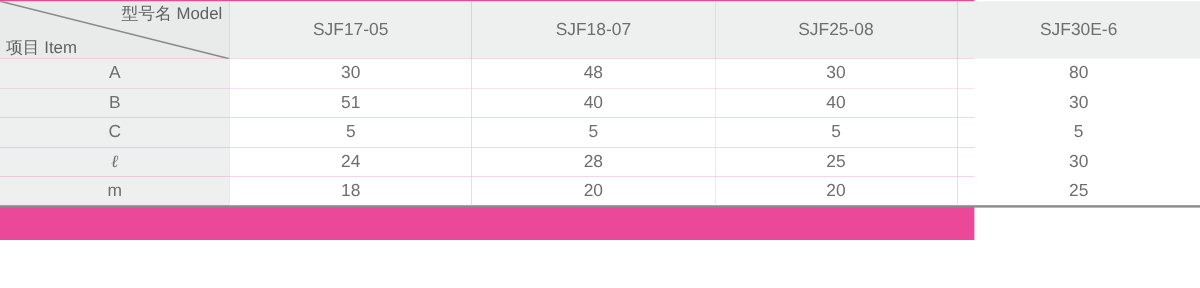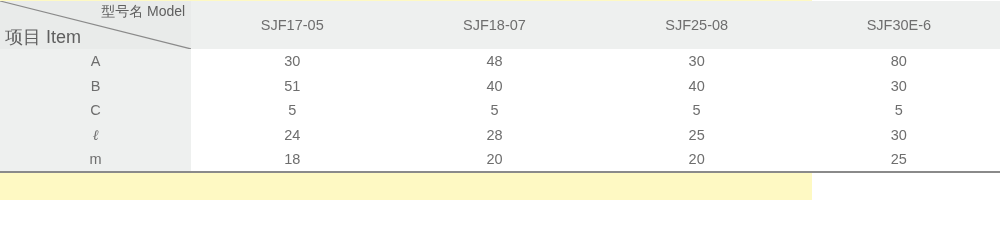--- a/index.html
+++ b/index.html
@@ -12,21 +12,21 @@
     width: 1000px;
     height: 200px;
     overflow: hidden;
     font-family: "Liberation Sans", "DejaVu Sans", sans-serif;
   }
 
   .spec-table-wrap {
     position: relative;
     width: 812px;
     height: 200px;
-    background: #fef9c3;
+    background: #ec4899;
   }
 
   table.spec-table {
     position: absolute;
     left: 0;
     top: 1px;
     width: 1000px;
     border-collapse: collapse;
     table-layout: fixed;
   }
@@ -74,21 +74,21 @@
     top: 3px;
     font-size: 14px;
     color: #5f5f5f;
     white-space: nowrap;
     z-index: 2;
   }
   th.corner-head .lbl-item {
     position: absolute;
     left: 5px;
     bottom: 3px;
-    font-size: 18px;
+    font-size: 14px;
     color: #5f5f5f;
     white-space: nowrap;
     z-index: 2;
   }
 
   th.model-head {
     background: #eef0ef;
     border-top: 2px solid #8a8a8a;
     border-bottom: 2px solid #8a8a8a;
     border-right: 1px solid #9a9a9a;

